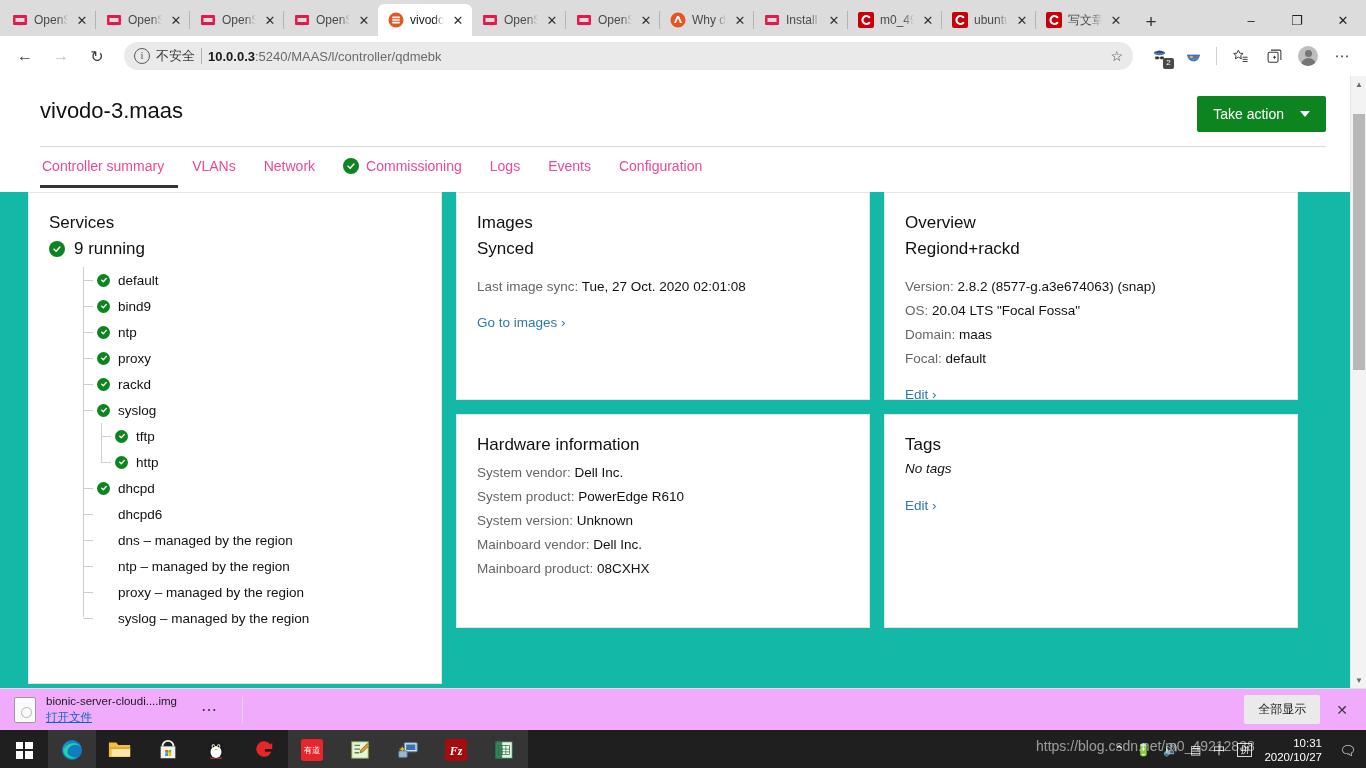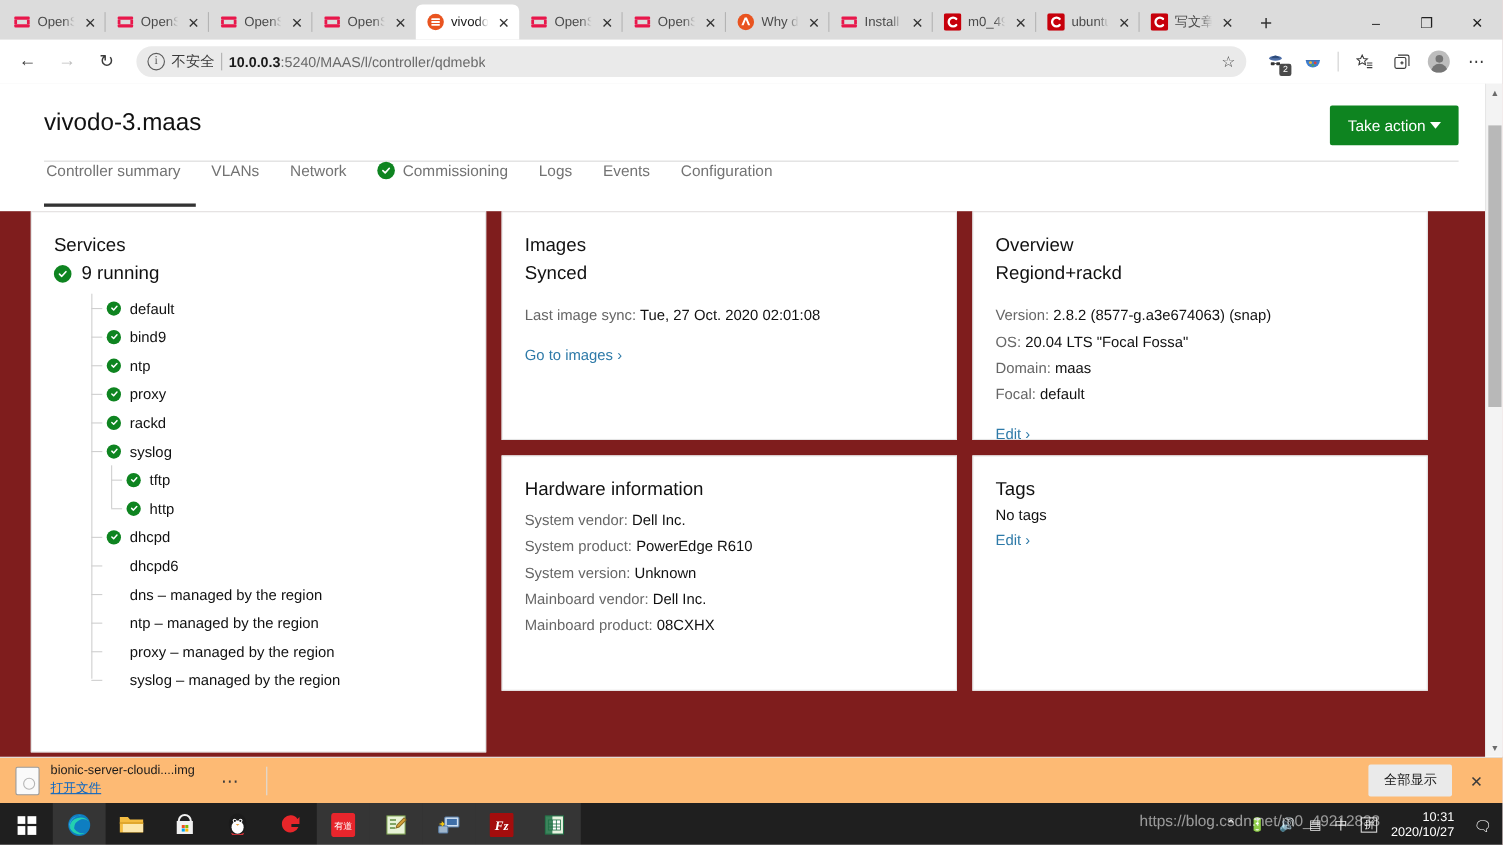--- a/index.html
+++ b/index.html
@@ -195,45 +195,46 @@
     background: #0e8420;
     color: #ffffff;
     border: none;
     border-radius: 2px;
     font-size: 14px;
     font-family: "Liberation Sans", sans-serif;
     padding: 0 16px;
     height: 36px;
     display: flex;
     align-items: center;
-    gap: 4px;
+    gap: 16px;
     cursor: pointer;
     justify-content: center;
   }
   .caret-down {
     width: 0; height: 0;
     border-left: 5px solid transparent;
     border-right: 5px solid transparent;
     border-top: 6px solid #ffffff;
   }
 
   .tabs-row {
     margin: 14px 24px 0 40px;
     border-top: 1px solid #d9d9d9;
     display: flex;
     align-items: stretch;
     gap: 0;
     height: 42px;
   }
   .ptab {
     display: flex;
+    align-items: center;
     gap: 7px;
     padding: 0 14px;
     font-size: 14px;
-    color: #737373;
+    color: #ec4899;
     border-bottom: 3px solid transparent;
     cursor: pointer;
     white-space: nowrap;
   }
   .ptab:first-child { padding-left: 2px; }
   .ptab.active { border-bottom-color: #333333; }
 
   .check-badge {
     width: 16px; height: 16px;
     border-radius: 50%;
@@ -241,21 +242,21 @@
     display: inline-flex;
     align-items: center;
     justify-content: center;
     flex: 0 0 16px;
   }
   .check-badge svg { display: block; }
   .check-badge.sm { width: 13px; height: 13px; flex: 0 0 13px; }
 
   .content-area {
     position: relative;
-    background: #7f1d1d;
+    background: #14b8a6;
     height: 500px;
     padding: 0 12px;
     display: flex;
     gap: 14px;
     margin-top: 4px;
   }
   .col { display: flex; flex-direction: column; gap: 14px; }
   .col-left  { width: 414px; margin-left: 16px; }
   .col-mid   { width: 414px; }
   .col-right { width: 414px; }
@@ -288,21 +289,21 @@
   }
   .kv span.v { color: #111; }
   .card-link {
     display: inline-block;
     margin-top: 16px;
     color: #2e7aa8;
     font-size: 13.5px;
     text-decoration: none;
     cursor: pointer;
   }
-  .no-tags { font-size: 13.5px; color: #111; margin-bottom: 1px; }
+  .no-tags { font-style: italic; font-size: 13.5px; color: #111; margin-bottom: 16px; }
 
   
   .svc-running {
     display: flex; align-items: center; gap: 9px;
     font-size: 17px; color: #111;
     margin-bottom: 8px;
   }
   .svc-tree { position: relative; padding-left: 34px; }
   .svc-tree::before {
     content: "";
@@ -355,21 +356,21 @@
     position: absolute;
     left: 2px; top: 38px;
     width: 12px; height: 256px;
     background: #b8b8b8;
     border-radius: 0;
   }
 
   
   .download-bar {
     height: 42px;
-    background: #fdba74;
+    background: #f0abfc;
     border-top: 1px solid #e0e0e0;
     display: flex;
     align-items: center;
     padding: 0 12px 0 14px;
     gap: 10px;
   }
   .dl-fileicon {
     width: 22px; height: 26px;
     border: 1px solid #9a9a9a;
     border-radius: 2px;

